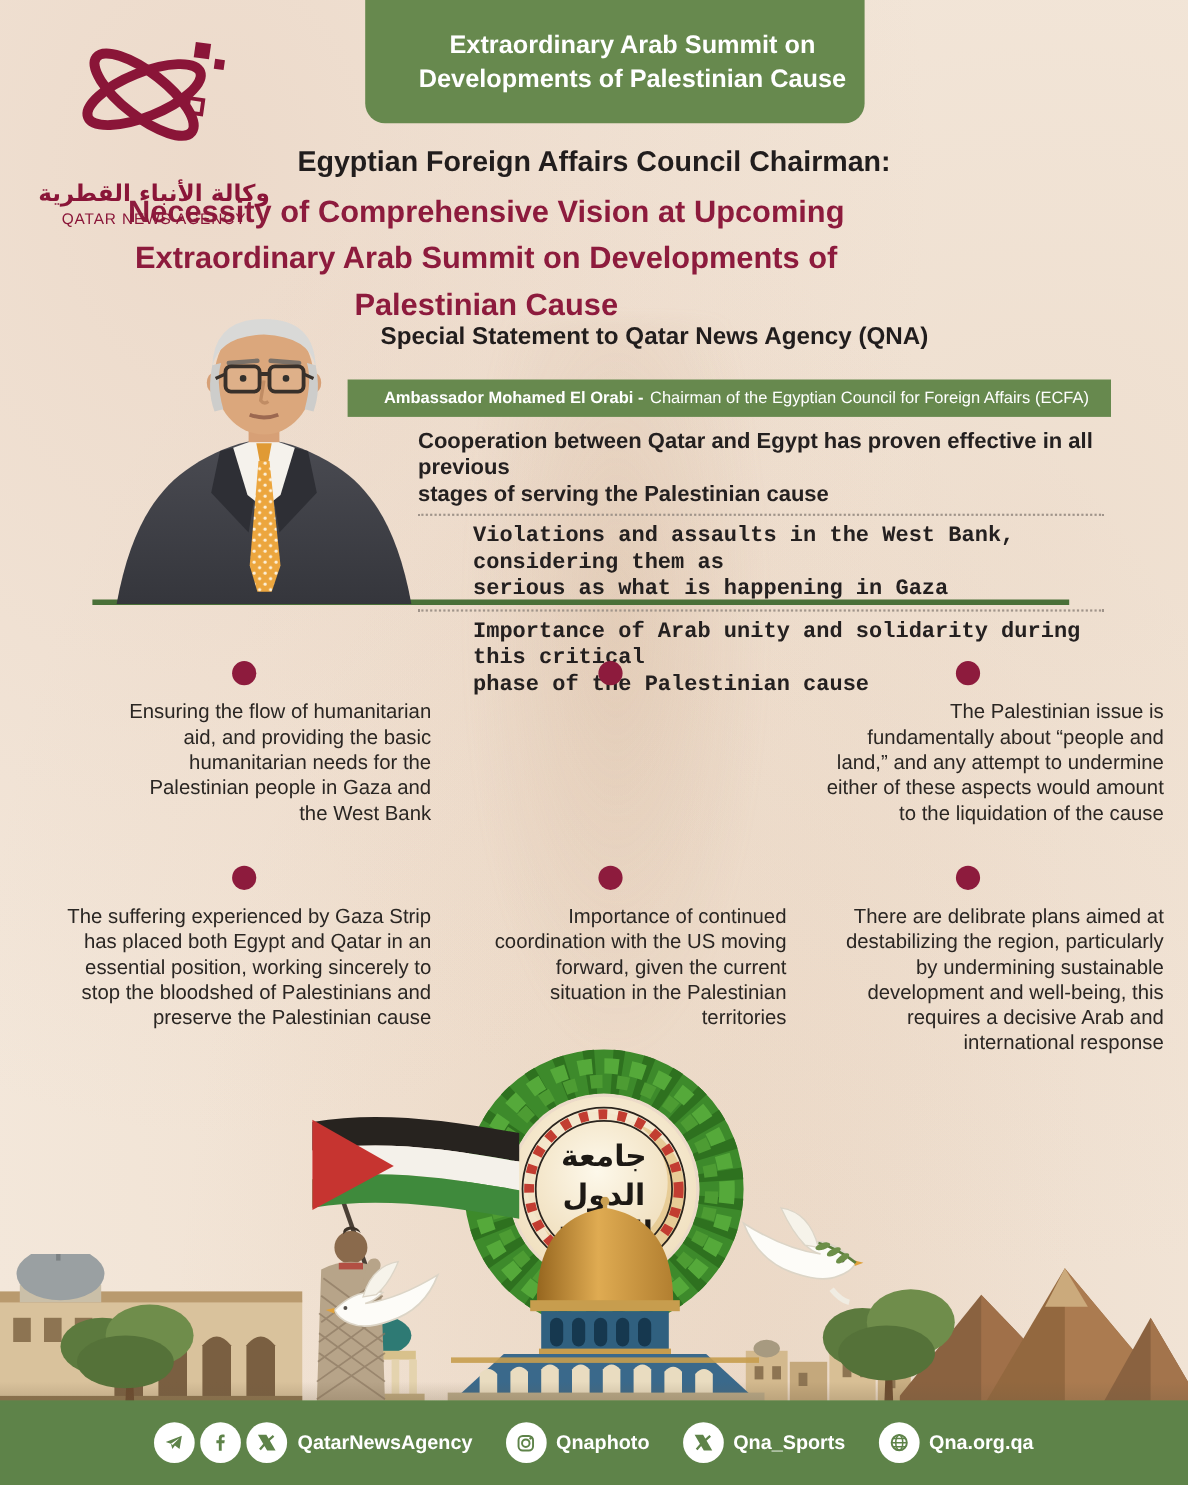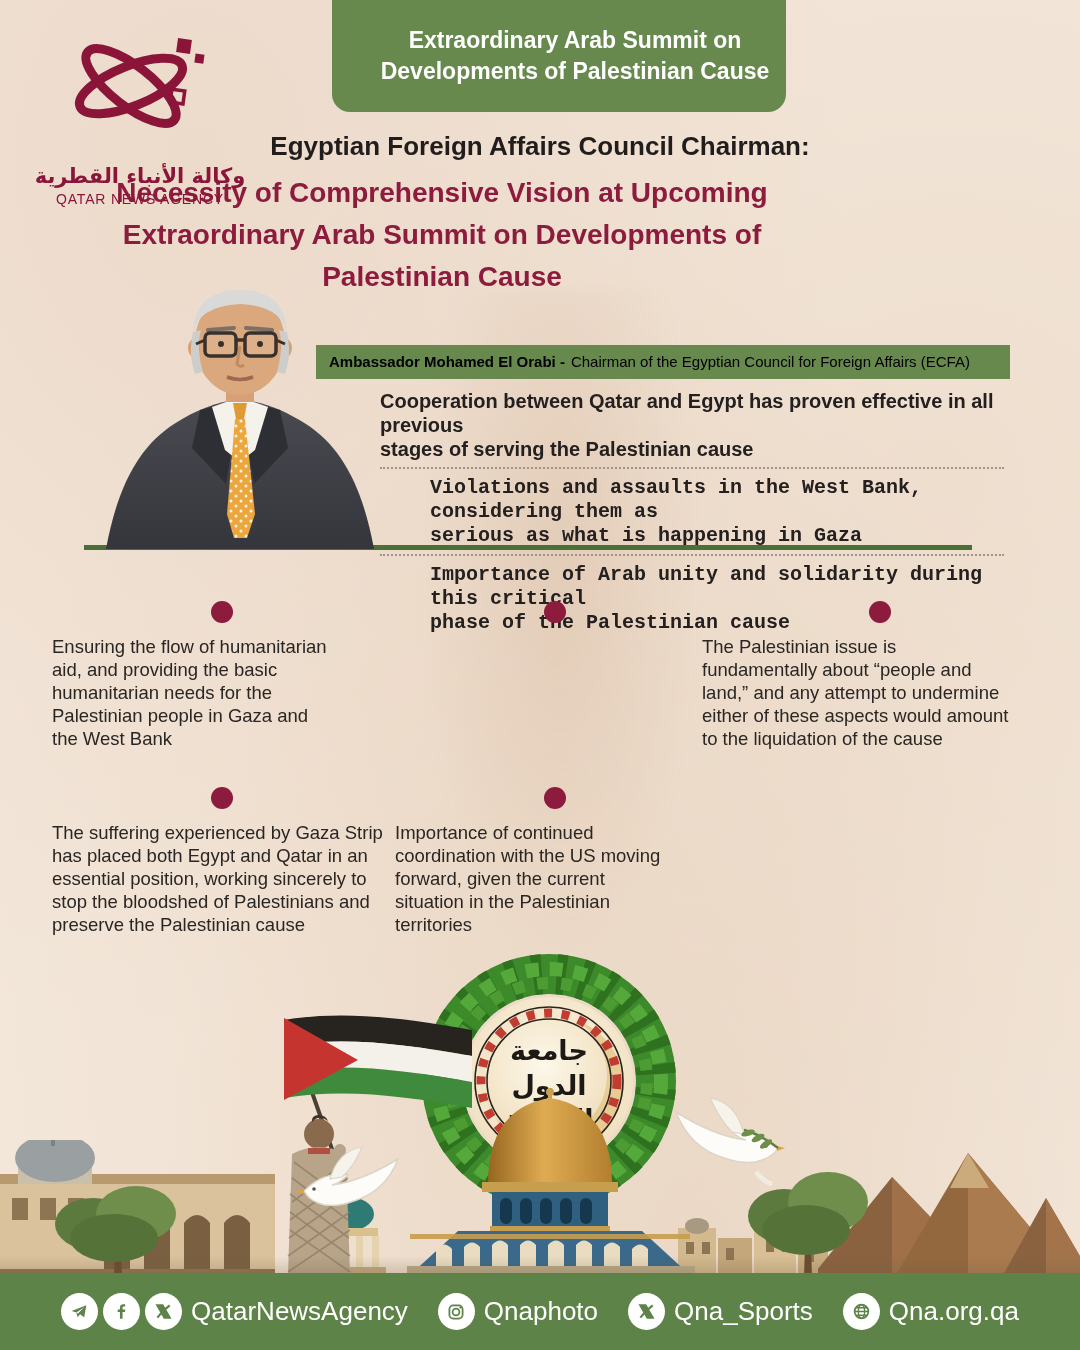--- a/index.html
+++ b/index.html
@@ -30,38 +30,38 @@
   .logo .arabic{font-family:"DejaVu Sans",sans-serif;font-size:21px;font-weight:bold;margin-top:20px;}
   .logo .english{font-size:14px;font-weight:normal;letter-spacing:.8px;margin-top:3px;}
 
   
   .kicker{left:0;top:131px;width:1080px;text-align:center;font-size:26px;font-weight:bold;color:#211d1d;z-index:5;}
   .mtitle{left:0;top:172px;width:884px;text-align:center;font-size:28px;font-weight:bold;color:#8d1b3d;line-height:42px;z-index:5;}
   .subtitle{left:120px;top:293px;width:950px;text-align:center;font-size:22px;font-weight:bold;color:#211d1d;z-index:5;}
 
   
   .speaker-bar{
-    left:316px;top:345px;width:694px;height:34px;background:#67894e;color:#000000;
-    font-size:15px;line-height:34px;padding-left:13px;box-sizing:border-box;white-space:nowrap;z-index:3;
+    left:316px;top:345px;width:694px;height:34px;background:#67894e;color:#ffffff;
+    font-size:15px;line-height:34px;padding-left:13px;box-sizing:border-box;white-space:nowrap;z-index:3;text-align:center;
   }
   .speaker-bar .name{font-weight:bold;margin-right:6px;}
 
   
   .photo{left:88px;top:288px;width:305px;height:261px;z-index:4;}
 
   
   .statements{left:380px;top:389px;width:624px;z-index:3;color:#242020;}
   .statement{font-size:20px;font-weight:bold;line-height:24px;}
   .statement.indent{margin-left:50px;font-family:Liberation Mono, monospace;}
   .dotsep{border:0;border-top:2px dotted #a0948a;margin:6px 0 7px 0;}
 
   .divider{left:84px;top:545px;width:888px;height:5px;background:#4a7038;z-index:2;}
 
   
-  .bullet{z-index:3;text-align:left;color:#2a2623;}
+  .bullet{z-index:3;text-align:right;color:#2a2623;}
   .bullet .dot{width:22px;height:22px;border-radius:50%;background:#8d1b3d;margin:0 auto 12px auto;}
   .bullet .btxt{font-size:18.5px;line-height:23px;}
   .b1{left:52px;top:601px;width:340px;}
   .b2{left:395px;top:601px;width:320px;}
   .b3{left:702px;top:601px;width:356px;}
   .b4{left:52px;top:787px;width:340px;}
   .b5{left:395px;top:787px;width:320px;}
   .b6{left:702px;top:787px;width:356px;}
 
   
@@ -85,21 +85,21 @@
     background:linear-gradient(to bottom, transparent, rgba(110,92,64,.22));}
 
   
   .footer{
     left:0;top:1273px;width:1080px;height:77px;background:#5e8349;z-index:10;
     display:flex;align-items:center;justify-content:center;gap:30px;color:#fff;
   }
   .fgroup{display:flex;align-items:center;gap:9px;}
   .fgroup .icons{display:flex;align-items:center;gap:5px;}
   .icircle{width:37px;height:37px;border-radius:50%;background:#fff;display:flex;align-items:center;justify-content:center;}
-  .flabel{font-size:26px;font-weight:normal;}
+  .flabel{font-size:18px;font-weight:bold;}
 </style>
 </head>
 <body>
 
 <div class="canvas">
 
   <div class="abs banner multiline">Extraordinary Arab Summit on
 Developments of Palestinian Cause</div>
 
   <div class="abs logo">
@@ -113,20 +113,21 @@
       <rect x="106" y="56" width="13" height="13" fill="none" stroke="#8a1538" stroke-width="3.5" transform="rotate(8 112 62)"></rect>
     </svg>
     <div class="arabic">وكالة الأنباء القطرية</div>
     <div class="english">QATAR NEWS AGENCY</div>
   </div>
 
   <div class="abs kicker">Egyptian Foreign Affairs Council Chairman:</div>
   <div class="abs mtitle multiline">Necessity of Comprehensive Vision at Upcoming
 Extraordinary Arab Summit on Developments of
 Palestinian Cause</div>
+  <div class="abs subtitle">Special Statement to Qatar News Agency (QNA)</div>
 
   <div class="abs speaker-bar">
     <span class="name">Ambassador Mohamed El Orabi -</span><span>Chairman of the Egyptian Council for Foreign Affairs (ECFA)</span>
   </div>
 
   <svg class="abs photo" viewBox="0 0 305 261">
     <defs>
       <pattern id="tiedots" width="10" height="10" patternUnits="userSpaceOnUse">
         <rect width="10" height="10" fill="#eca63e"></rect>
         <circle cx="3" cy="3" r="1.5" fill="#fdf3df"></circle>
@@ -209,20 +210,29 @@
 stop the bloodshed of Palestinians and
 preserve the Palestinian cause</div>
   </div>
   <div class="abs bullet b5">
     <div class="dot"></div>
     <div class="btxt multiline">Importance of continued
 coordination with the US moving
 forward, given the current
 situation in the Palestinian
 territories</div>
+  </div>
+  <div class="abs bullet b6">
+    <div class="dot"></div>
+    <div class="btxt multiline">There are delibrate plans aimed at
+destabilizing the region, particularly
+by undermining sustainable
+development and well-being, this
+requires a decisive Arab and
+international response</div>
   </div>
 
   <div class="abs watermark"></div>
 
   <svg class="abs emblem" viewBox="0 0 268 268">
     <defs>
       <radialGradient id="discg" cx="50%" cy="42%" r="65%">
         <stop offset="0" stop-color="#fdf8ea"></stop>
           <stop offset="1" stop-color="#efddba"></stop>
       </radialGradient>

